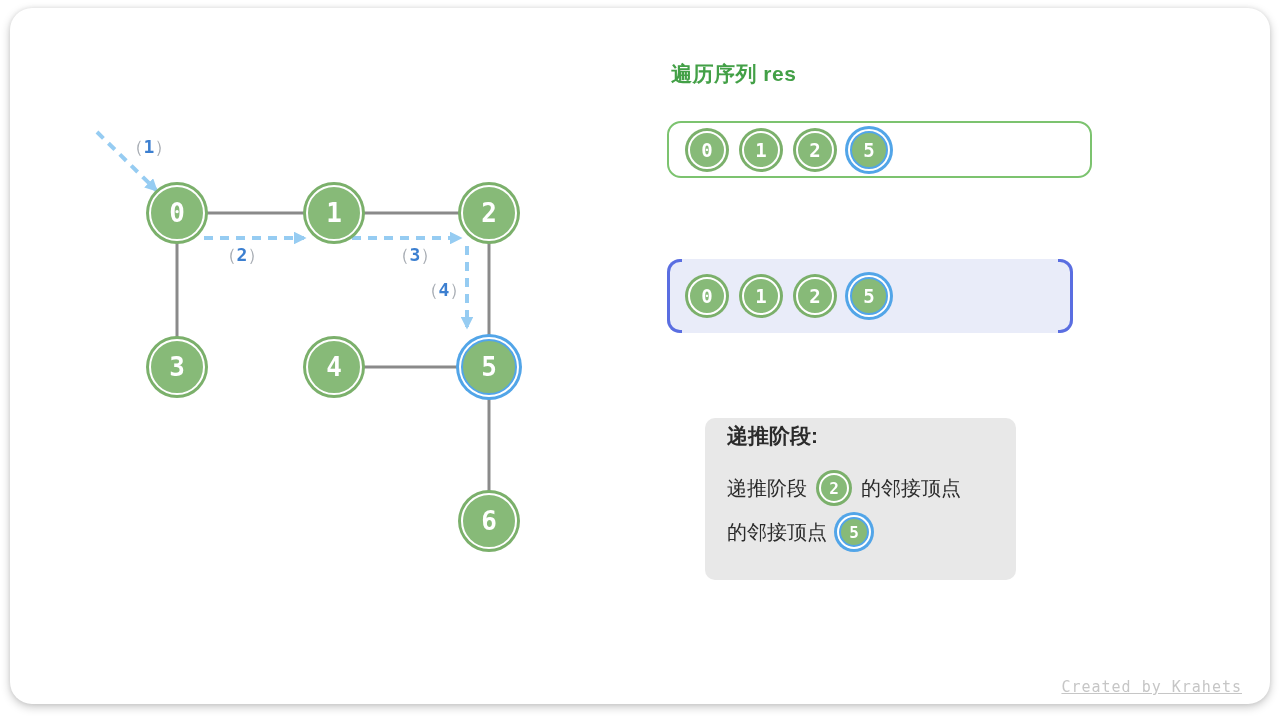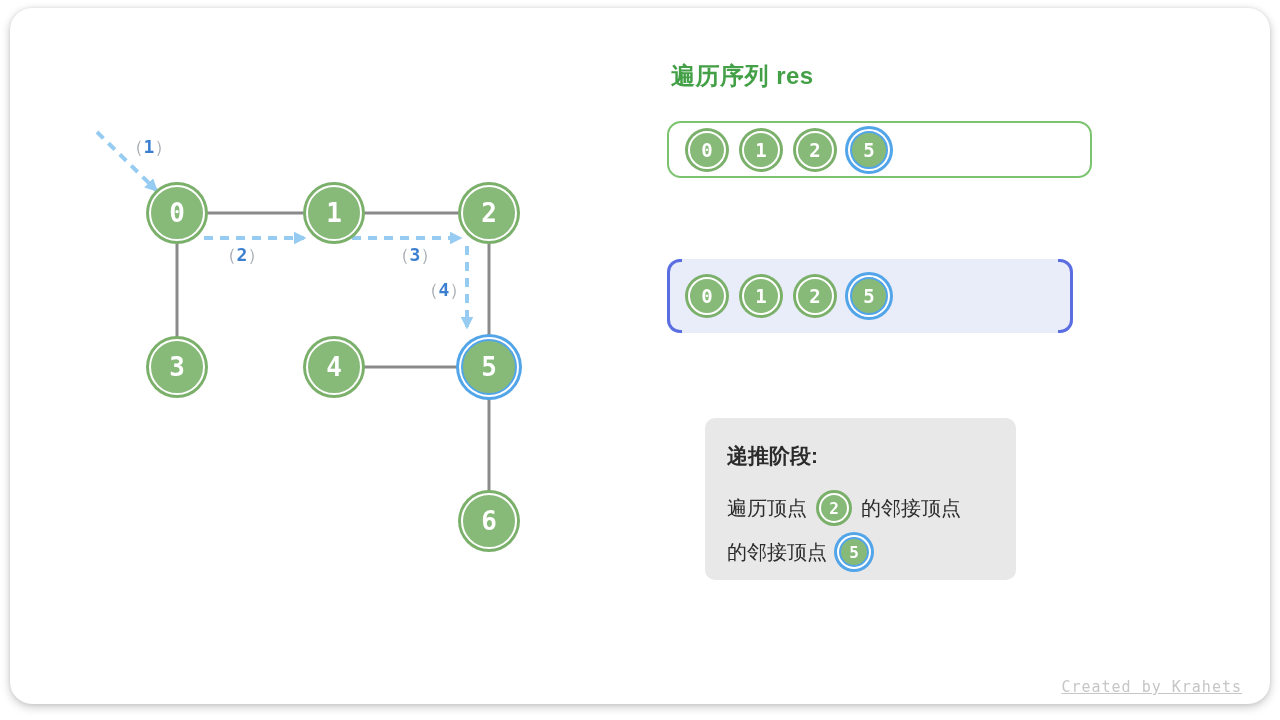--- a/index.html
+++ b/index.html
@@ -55,21 +55,21 @@
     font-size: 18px;
     z-index: 3;
   }
   .step-label .paren { color: var(--paren-gray, #a9aeb5); }
   .step-label .digit { color: var(--step-digit-blue, #3c7fd0); font-weight: bold; }
 
   
   .panel-title {
     position: absolute;
     font-weight: bold;
-    font-size: 24px;
+    font-size: 21px;
     letter-spacing: 0.5px;
     white-space: nowrap;
   }
   #res-title { left: 671px; top: 60px; color: var(--res-title-green, #43a047); }
   #visited-title { left: 671px; top: 205px; color: var(--visited-title-blue, #2d4bcd); }
 
   #res-box {
     position: absolute;
     left: 667px; top: 121px; width: 402px; height: 53px;
     background: #fff;
@@ -96,21 +96,21 @@
   #visited-box::before { left: 0; border-right: none; border-radius: 13px 0 0 13px; }
   #visited-box::after  { right: 0; border-left: none; border-radius: 0 13px 13px 0; }
 
   
   #status-box {
     position: absolute;
     left: 705px; top: 418px; width: 311px; height: 162px;
     background: var(--status-bg, #e8e8e8);
     border-radius: 10px;
     box-sizing: border-box;
-    padding: 24px 20px 0 22px;
+    padding: 4px 20px 0 22px;
     color: #2b2b2b;
   }
   #status-title { font-size: 21px; font-weight: bold; margin-bottom: 16px; }
   .status-line {
     display: flex; align-items: center; gap: 8px;
     font-size: 20px; height: 44px; white-space: nowrap;
   }
   .status-line .chip { margin: 0 4px; }
 
   .watermark {
@@ -172,21 +172,21 @@
   <div id="visited-box">
       <span class="chip chip-sm">0</span>
       <span class="chip chip-sm">1</span>
       <span class="chip chip-sm">2</span>
       <span class="chip chip-sm current">5</span>
     </div>
 
   <div id="status-box">
     <div id="status-title">递推阶段:</div>
     <div class="status-line">
-      <span>遍历顶点</span>
+      <span>递推阶段</span>
       <span class="chip chip-xs">2</span>
       <span>的邻接顶点</span>
     </div>
     <div class="status-line">
       <span>的邻接顶点</span>
       <span class="chip chip-xs current">5</span>
     </div>
   </div>
 
   <div class="watermark">Created by Krahets</div>

